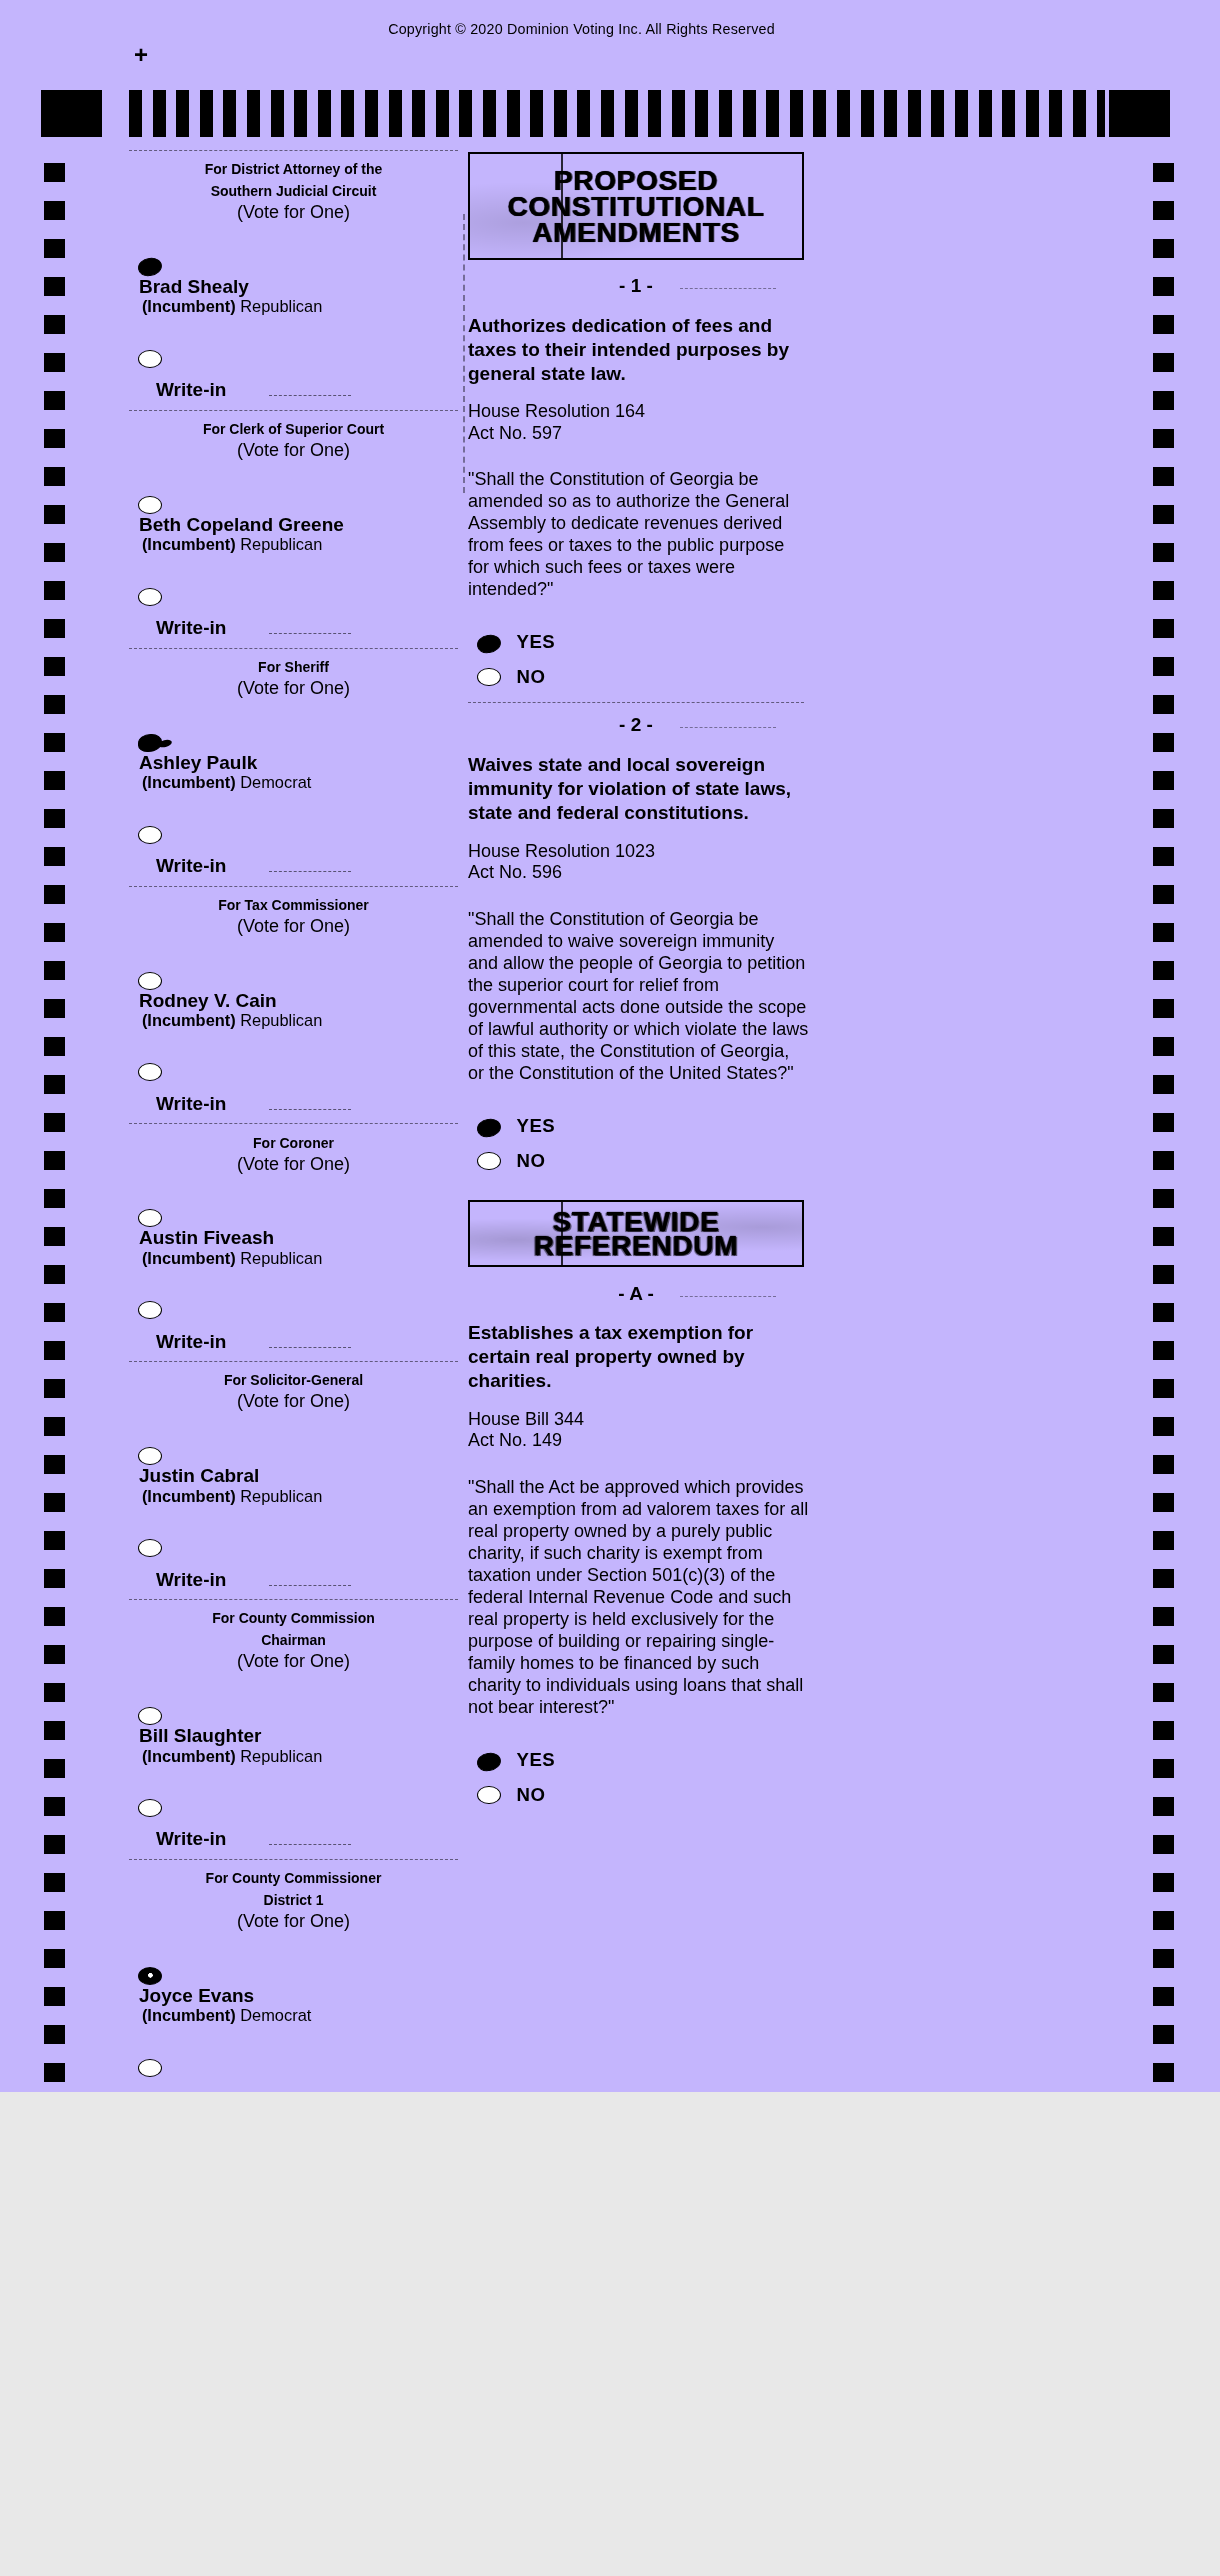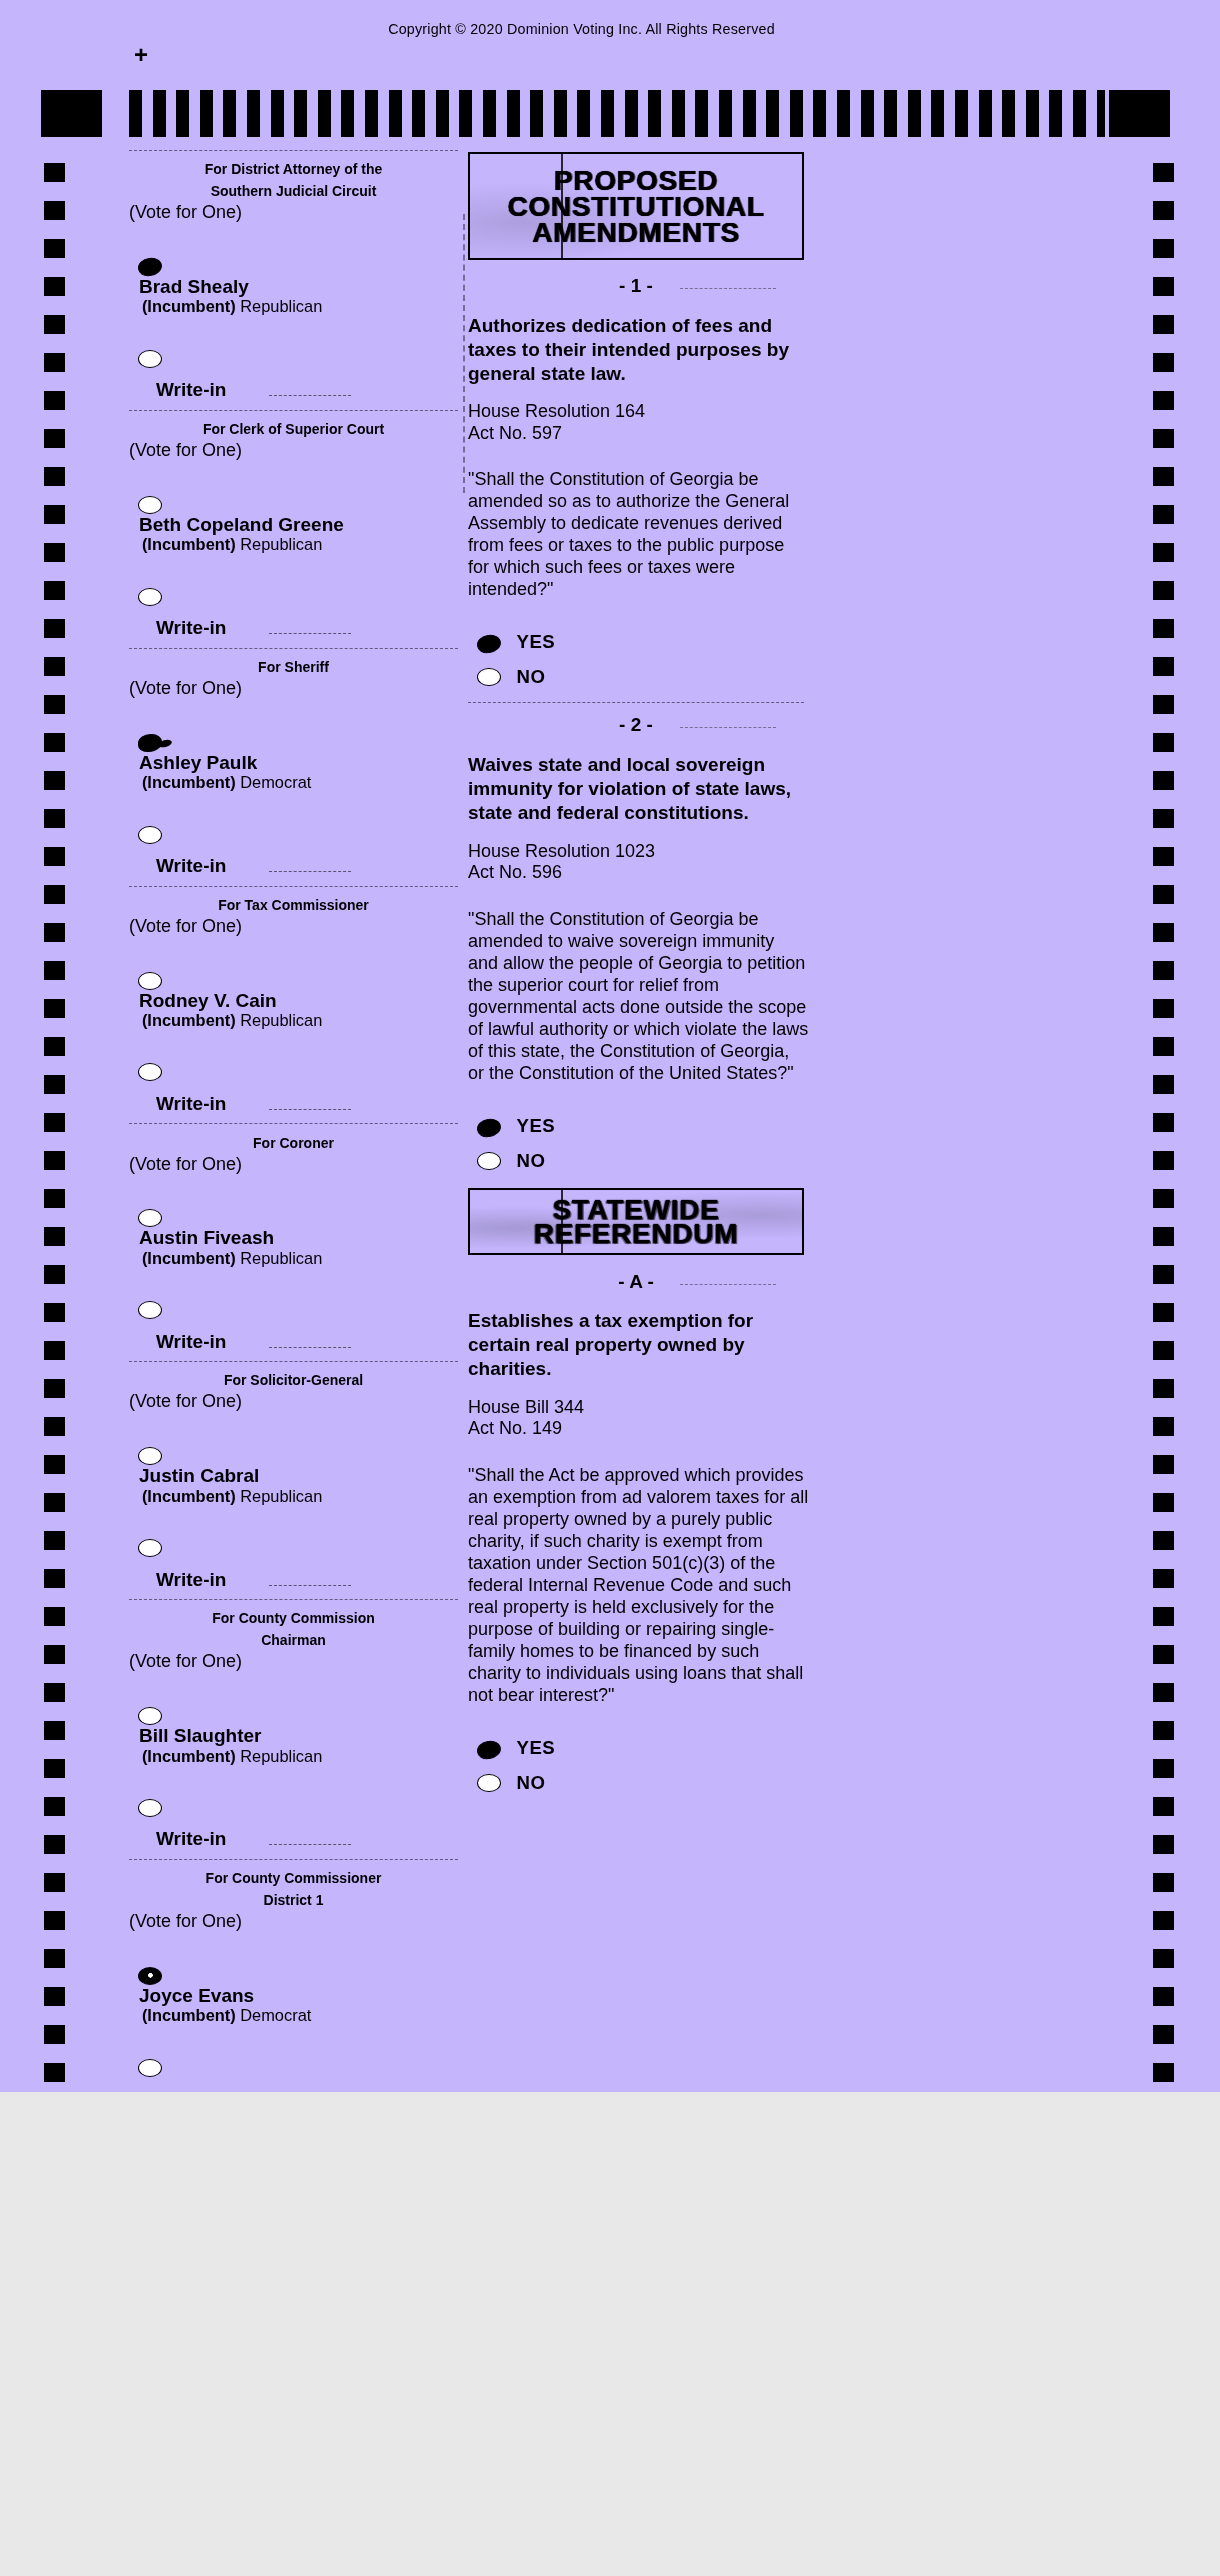--- a/index.html
+++ b/index.html
@@ -19,21 +19,21 @@
   .corner-plus{position:absolute;left:134px;top:41px;font-size:24px;font-weight:bold;}
   .copyright{position:absolute;left:0;right:57px;top:21.4px;text-align:center;
     font-size:14.3px;letter-spacing:0.2px;}
   .divider-artifact{position:absolute;left:463px;top:214px;height:279px;width:0;
     border-left:2.1px dashed rgba(0,0,0,.4);}
 
   
   .left-col{position:absolute;left:129px;top:150px;width:329px;}
   .contest{border-top:1.4px dashed rgba(0,0,0,.5);padding:7.1px 0 8.6px;}
   .contest-title{font-weight:bold;font-size:14px;line-height:22px;text-align:center;}
-  .vfo{font-size:18px;line-height:20px;text-align:left;}
+  .vfo{font-size:18px;line-height:20px;text-align:center;}
   .cands{margin-top:33px;}
   .cand{display:flex;align-items:flex-start;min-height:40px;margin-bottom:31px;flex-direction:column;}
   .cand.wi{min-height:18px;margin-bottom:0;}
   .oval{box-sizing:border-box;width:24px;height:18px;border:1.4px solid #000;
         border-radius:50%;flex:none;position:relative;background:#fff;}
   .cand .oval{margin-left:9.3px;margin-top:2.9px;}
   .oval.filled{background:#000;border-color:#000;}
   .oval.solid{transform:rotate(-7deg);border-radius:52% 48% 55% 45%;}
   .oval.donut{background:radial-gradient(circle at 52% 46%,#fff 0 2.1px,#000 2.5px);}
   .oval.smudge{border-radius:55% 45% 60% 40%;}
@@ -47,21 +47,21 @@
   .wi-label{font-weight:bold;font-size:19px;margin-left:27px;}
   .wi-line{width:82px;height:10px;border-bottom:1.4px dashed rgba(0,0,0,.55);margin-left:43px;}
 
   
   .right-col{position:absolute;left:468px;top:152px;width:336px;}
   .banner{position:relative;border:2.1px solid #000;text-align:center;margin-bottom:14.3px;
     background:radial-gradient(ellipse at 16% 66%,rgba(0,0,0,.12),transparent 42%);}
   .banner::before{content:"";position:absolute;left:91px;top:0;bottom:0;width:2.1px;
     background:rgba(0,0,0,.8);}
   .banner-amend{padding:14.3px 0 11.4px;}
-  .banner-ref{padding:8.6px 0 7.1px;margin-top:16px;
+  .banner-ref{padding:8.6px 0 7.1px;margin-top:28px;
     background:radial-gradient(ellipse at 14% 60%,rgba(0,0,0,.16),transparent 40%),
                radial-gradient(ellipse at 88% 40%,rgba(0,0,0,.14),transparent 45%);}
   .banner-line{font-weight:bold;font-size:28px;line-height:26px;letter-spacing:0.7px;
     text-shadow:0 0 0.7px #000,1.1px 0.4px 0 rgba(0,0,0,.6),-0.7px 0.4px 0 rgba(0,0,0,.35);}
   .banner-ref .banner-line{line-height:24px;
     text-shadow:0 0 1.4px #000,1.4px 0.7px 0 rgba(0,0,0,.5),-1.1px 0.7px 0.7px rgba(0,0,0,.45);}
   .measure{}
   .measure.sep{border-top:1.4px dashed rgba(0,0,0,.5);margin-top:14.3px;padding-top:10px;}
   .mnum{position:relative;font-weight:bold;font-size:19px;line-height:24px;
     text-align:center;margin-bottom:15.7px;}

